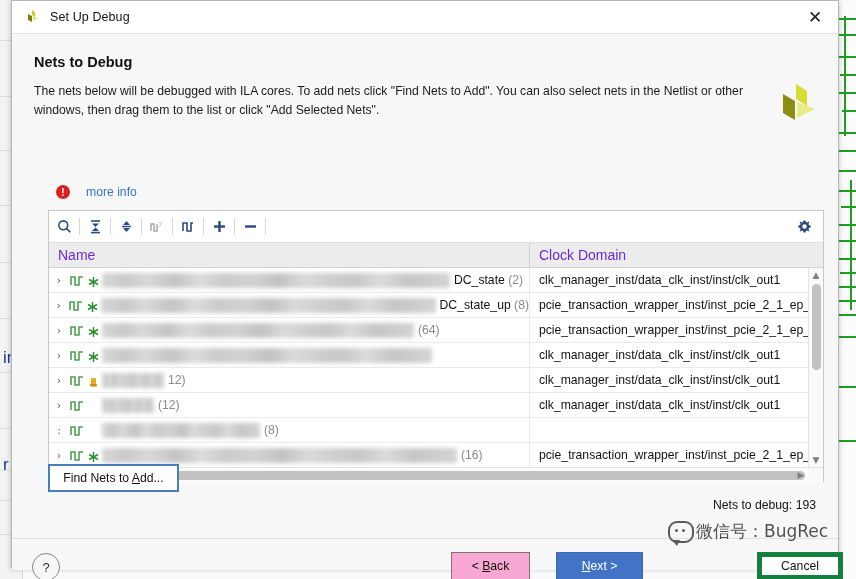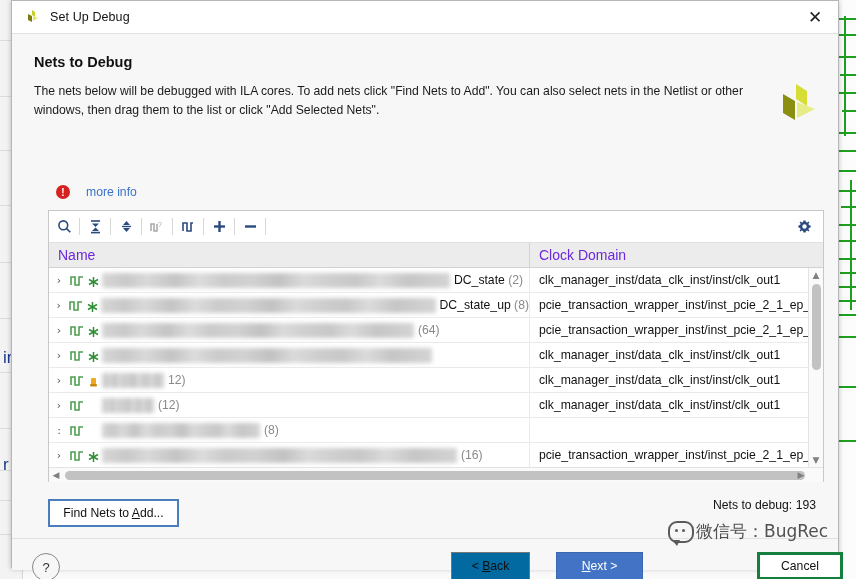--- a/index.html
+++ b/index.html
@@ -184,21 +184,21 @@
   #hscroll .harrow { position: absolute; top: 0; width: 14px; height: 14px;
                      display:flex; align-items:center; justify-content:center;
                      font-size: 9px; color:#808080; font-family:"DejaVu Sans",sans-serif;}
   #hscroll .hthumb {
     position: absolute; top: 3px; left: 16px; width: 740px; height: 9px;
     background: #c2c2c2; border-radius: 5px;
   }
 
   
   #find-btn {
-    position: absolute; left: 36px; top: 465px;
+    position: absolute; left: 36px; top: 430px;
     width: 131px; height: 28px; box-sizing: border-box;
     background: #ffffff; border: 2px solid #4a7ebb; color: #111;
     font-size: 12.2px; display: flex; align-items: center; justify-content: center;
     cursor: pointer;
   }
   #nets-count {
     position: absolute; right: 22px; top: 464px;
     font-size: 12.2px; color: #111;
   }
 
@@ -210,23 +210,23 @@
     width: 26px; height: 26px; border-radius: 50%;
     border: 1px solid #888; background: #f7f7f7;
     display: flex; align-items: center; justify-content: center;
     font-size: 13px; color: #333; cursor: pointer;
   }
   .fbtn {
     position: absolute; top: 518px; height: 28px; box-sizing: border-box;
     font-size: 12.2px; display: flex; align-items: center; justify-content: center;
     cursor: pointer;
   }
-  #back-btn { left: 439px; width: 79px; background: #0369a1; border: 1px solid #767676; color: #111; }
+  #back-btn { left: 439px; width: 79px; background: #f9a8d4; border: 1px solid #767676; color: #111; }
   #next-btn { left: 544px; width: 87px; background: #4273c4; border: 1px solid #3b67b0; color: #fff; }
-  #cancel-btn { left: 745px; width: 86px; background: #fff; border: 3px solid #15803d; color: #111; }
+  #cancel-btn { left: 745px; width: 86px; background: #fff; border: 5px solid #15803d; color: #111; }
   .uline { text-decoration: underline; }
 
   
   #watermark {
     position: absolute; left: 668px; top: 520px;
     display: flex; align-items: center;
     font-size: 17px; color: #2c2c2c; opacity: .82;
     font-family: "DejaVu Sans", sans-serif; white-space: nowrap;
     pointer-events: none;
   }

